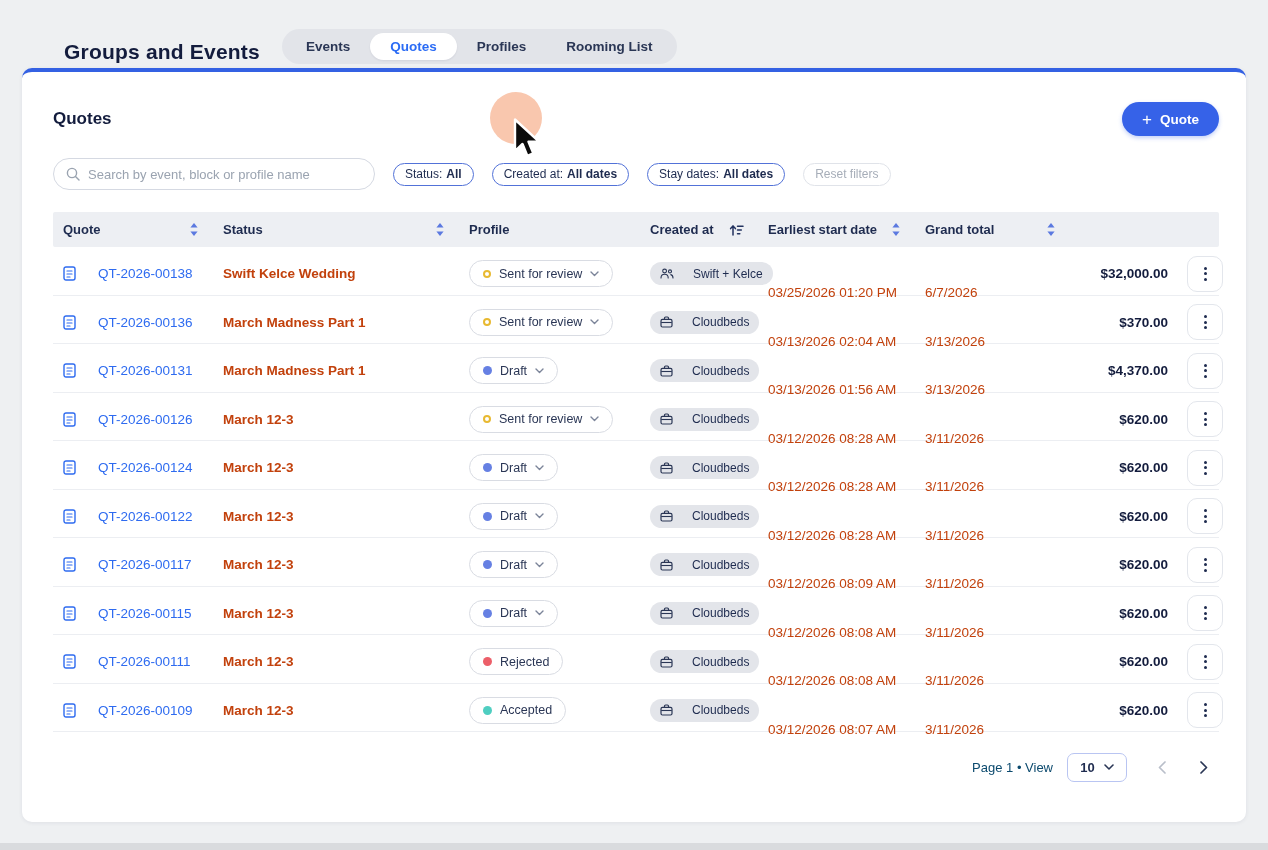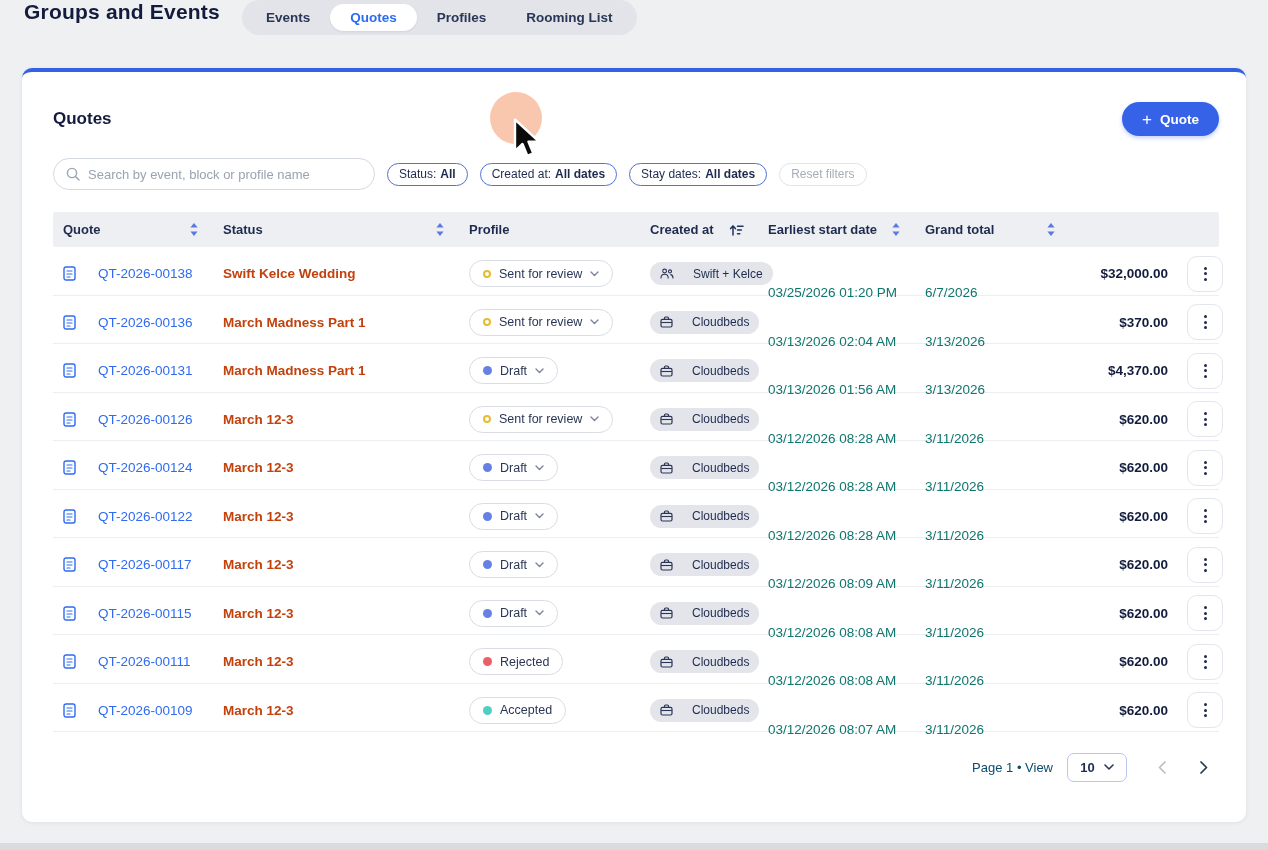--- a/index.html
+++ b/index.html
@@ -5,41 +5,41 @@
   * { margin:0; padding:0; box-sizing:border-box; }
   html,body { width:1268px; height:850px; }
   body {
     font-family:"Liberation Sans", sans-serif;
     background:#eef0f2;
     position:relative;
     overflow:hidden;
     color:#1e2b4f;
   }
   
-  .top-bar { position:absolute; top:0; left:0; right:0; height:64px; display:flex; align-items:flex-start; }
+  .top-bar { position:absolute; top:0; left:0; right:0; height:64px; display:flex; align-items:flex-end;padding-left:40px; }
   .page-title { font-size:21px; font-weight:800; color:#131c3d; margin-left:24px; letter-spacing:.2px; }
   .tab-group { margin-left:22px; background:#e2e4e9; border-radius:18px; padding:4px; display:flex; align-items:center; height:35px; }
   .tab { font-size:13.5px; font-weight:600; color:#2a3655; padding:6px 20px; border-radius:14px; cursor:pointer; white-space:nowrap; }
   .tab.active { background:#ffffff; color:#2b6cf5; box-shadow:0 1px 2px rgba(20,30,60,.08); }
   
   .card {
     position:absolute; left:22px; right:22px; top:68px; height:754px;
     background:#ffffff; border-radius:10px; border-top:4px solid #3461e3;
     box-shadow:0 1px 4px rgba(25,35,70,.07);
   }
   .card-head { display:flex; align-items:center; justify-content:space-between; padding:30px 27px 0 31px; }
   .panel-heading { font-size:17px; font-weight:800; color:#131c3d; }
   .btn-primary {
     background:#3662e8; color:#fff; border:none; height:34px; padding:0 20px;
     border-radius:17px; font-size:13.5px; font-weight:600; display:flex; align-items:center; gap:8px;
     cursor:pointer; font-family:inherit; box-shadow:0 2px 4px rgba(54,98,232,.3);
   }
   .btn-primary .plus { font-size:17px; font-weight:400; line-height:1; }
   
-  .filter-row { display:flex; align-items:center; padding:22px 27px 0 31px; gap:12px; }
+  .filter-row { display:flex; align-items:center; padding:22px 27px 0 31px; gap:18px; }
   .search-box {
     width:322px; height:32px; border:1px solid #d5d9e2; border-radius:16px;
     display:flex; align-items:center; padding:0 12px; gap:8px; background:#fff;
   }
   .search-box input { border:none; outline:none; flex:1; font-size:13px; font-family:inherit; color:#1e2b4f; background:transparent; }
   .search-box input::placeholder { color:#9aa3b0; }
   .chip {
     height:23px; border:1.5px solid #5272d8; background:#ffffff; border-radius:12px;
     display:flex; align-items:center; padding:0 11px; font-size:12px; color:#1e2b4f;
     cursor:pointer; white-space:nowrap; gap:4px;
@@ -61,21 +61,21 @@
   .status-pill {
     display:inline-flex; align-items:center; gap:8px; height:27px; padding:0 13px;
     border:1px solid #d9dce3; border-radius:14px; background:#fff; font-size:12.5px;
     color:#2a3655; cursor:pointer; white-space:nowrap;
   }
   .status-dot { width:9px; height:9px; border-radius:50%; flex:0 0 auto; }
   .profile-pill {
     display:inline-flex; align-items:center; gap:19px; height:23px; padding:0 10px;
     background:#e3e5ea; border-radius:12px; font-size:12px; color:#1e2b4f; white-space:nowrap;
   }
-  .date-cell { color:#0f766e;margin-top:38px; }
+  .date-cell { color:#c2410c;margin-top:38px; }
   .total-cell { justify-content:flex-end; padding-right:8px; font-weight:700; color:#131c3d; }
   .action-cell { justify-content:flex-end; }
   .kebab-btn {
     width:36px; height:36px; border:1px solid #e3e6ec; border-radius:10px; background:#fff;
     display:flex; align-items:center; justify-content:center; cursor:pointer; flex-direction:column; gap:2.5px;
   }
   .kebab-btn i { width:3px; height:3px; background:#1e2b4f; border-radius:50%; display:block; }
   
   .pagination { position:absolute; right:27px; bottom:40px; display:flex; align-items:center; }
   .page-label { font-size:13px; color:#0c4a6e; margin-right:14px; }

